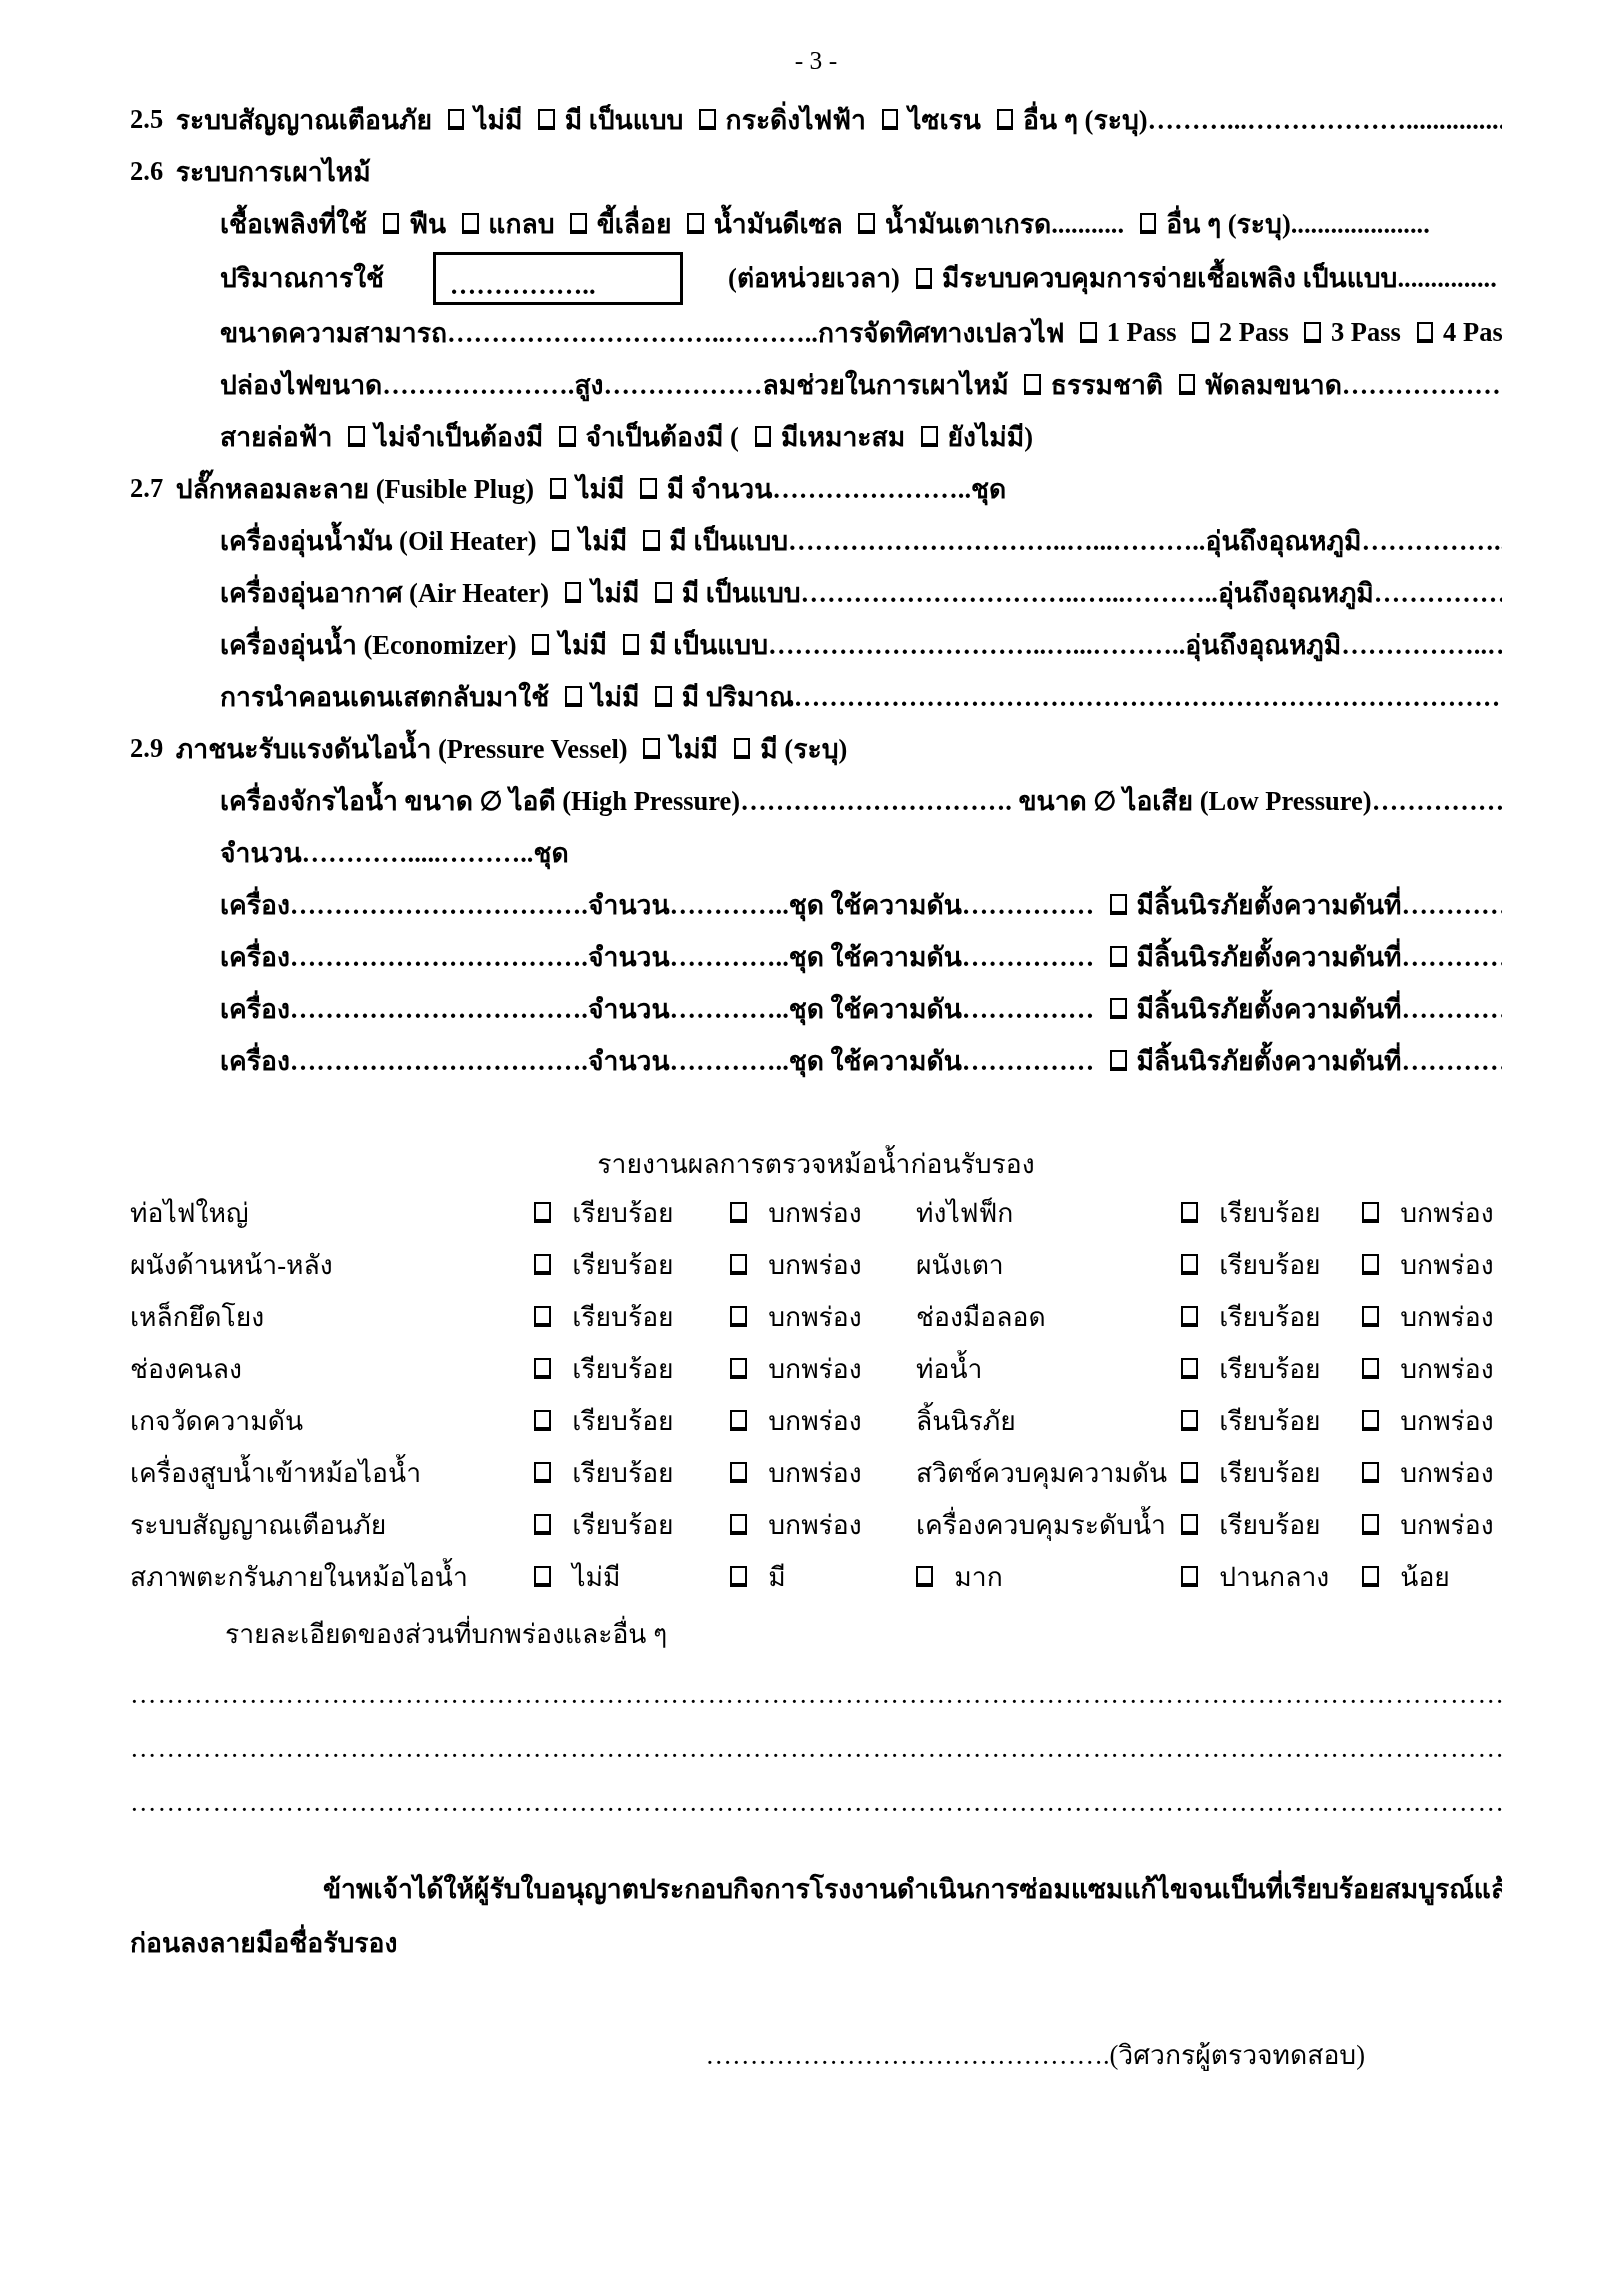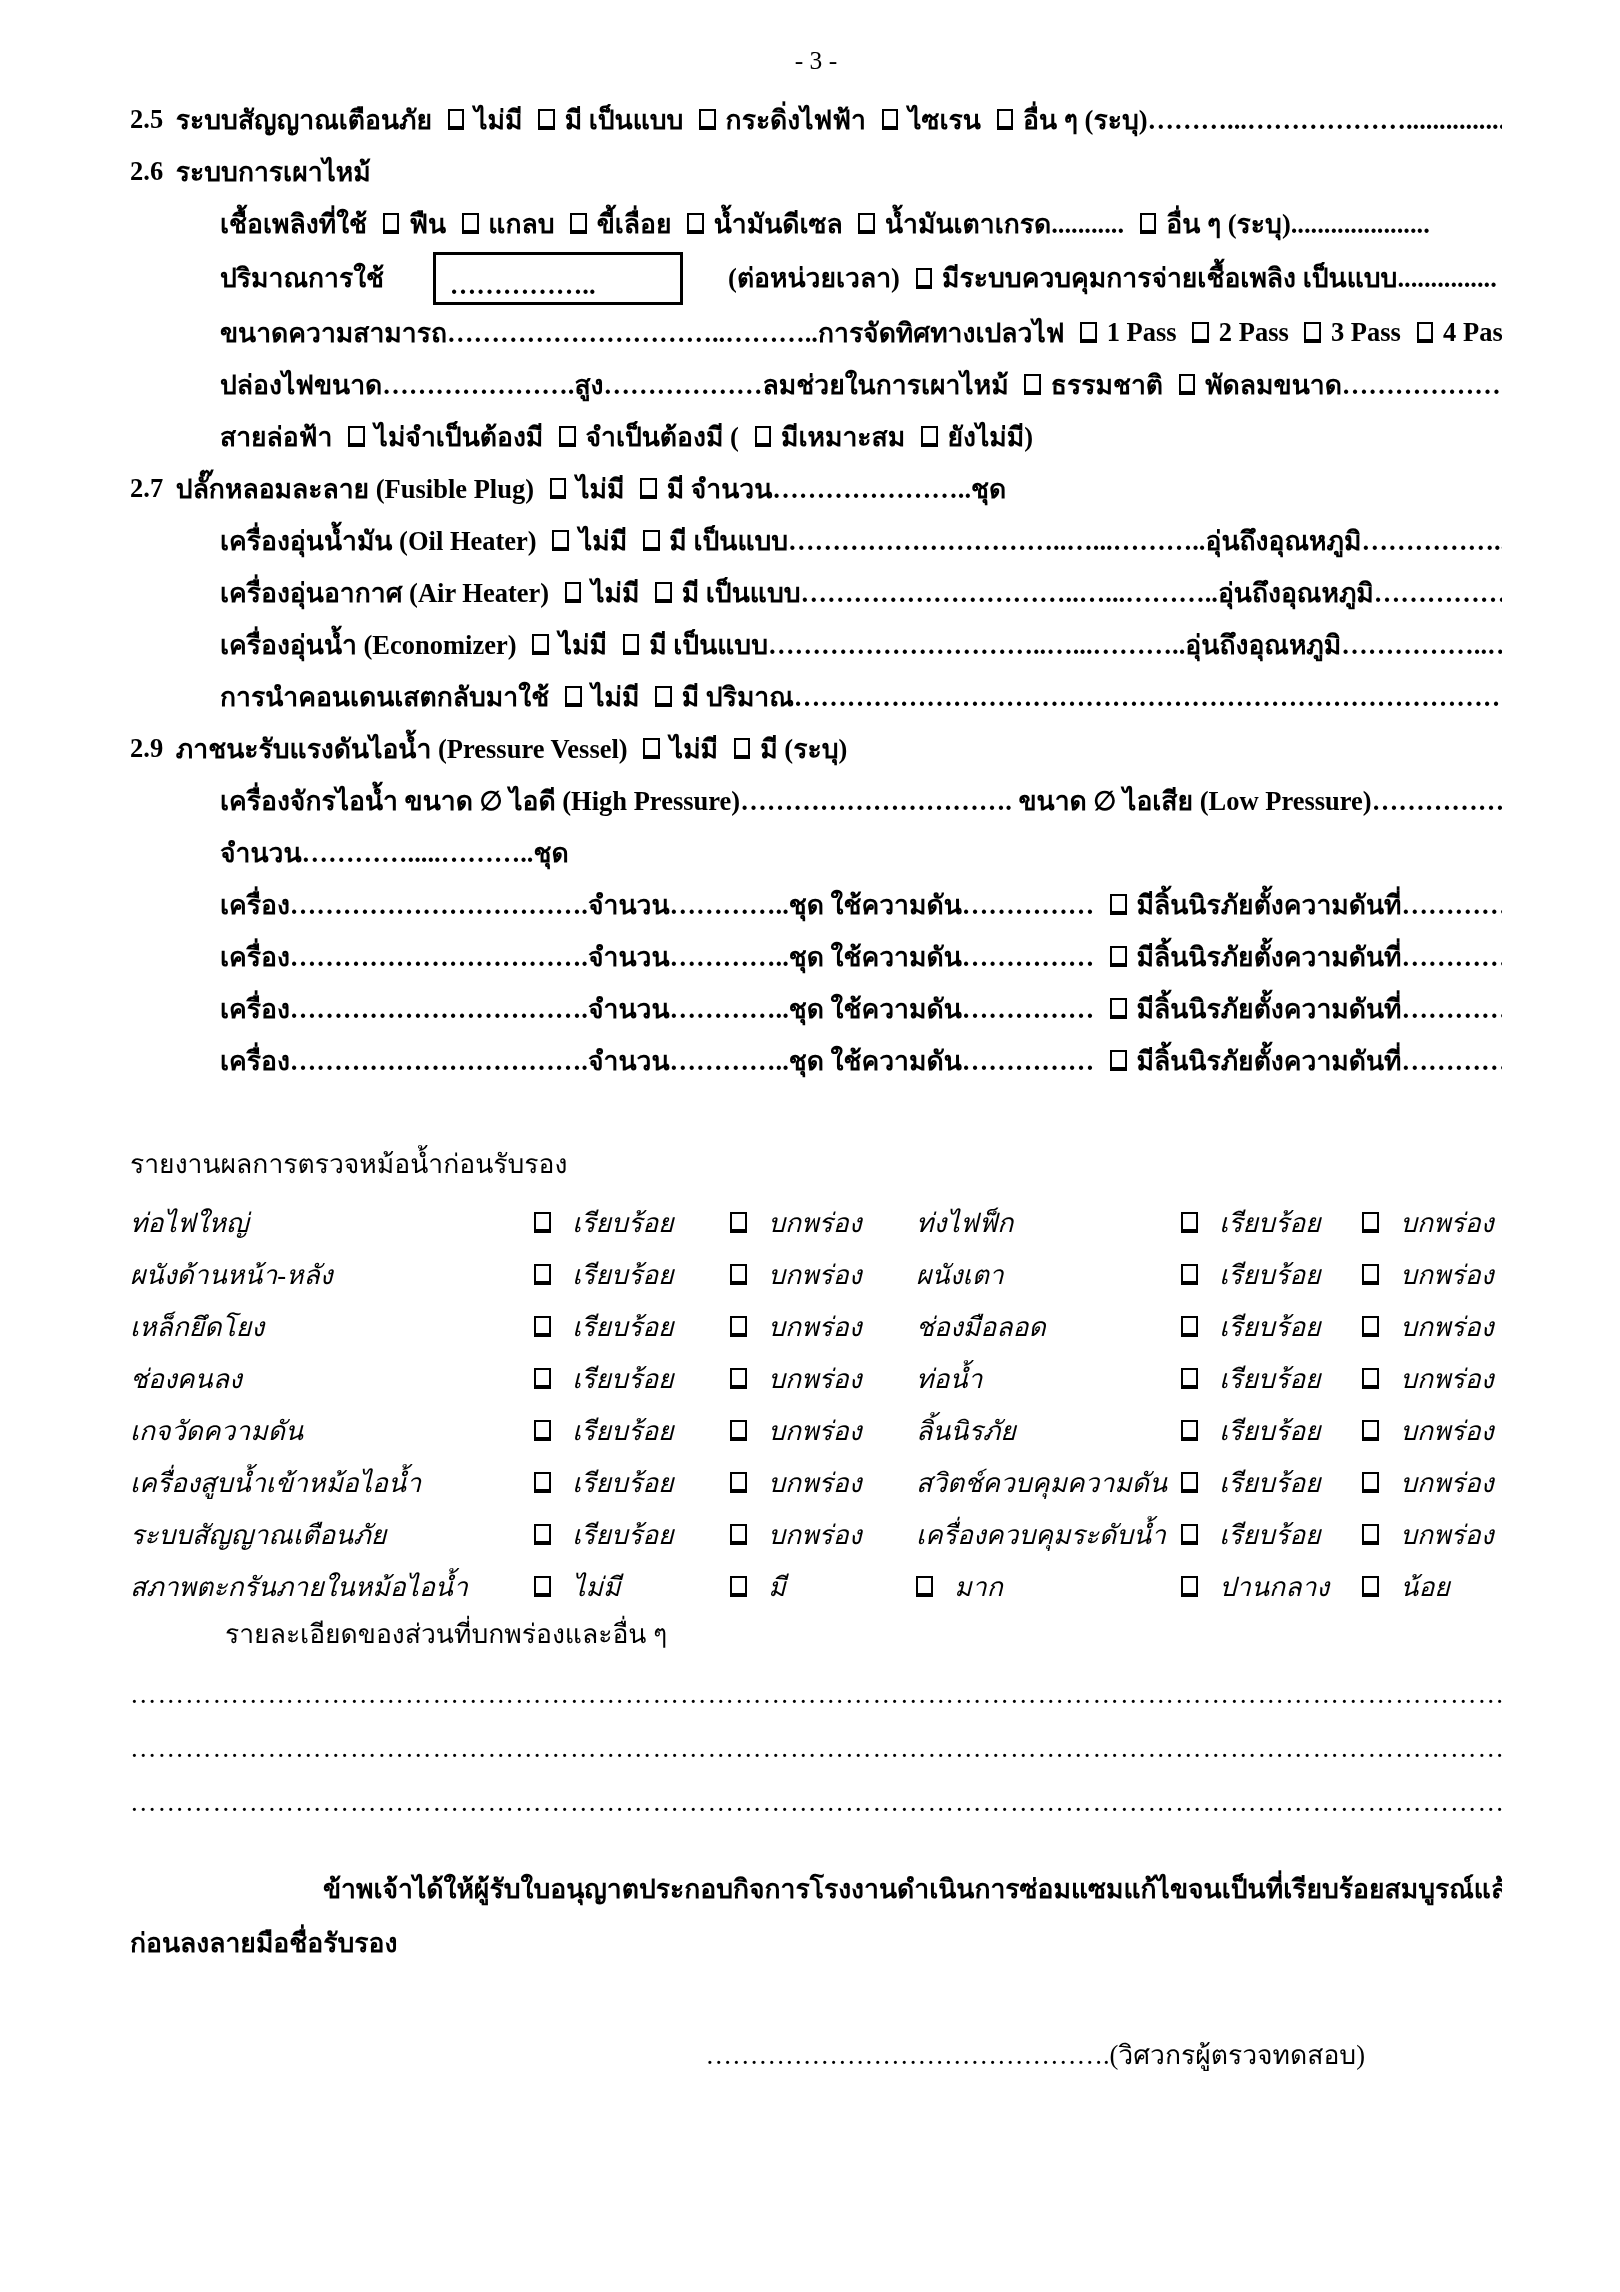--- a/index.html
+++ b/index.html
@@ -51,31 +51,31 @@
     border:3.9px solid #000;
     box-sizing:border-box;
     margin:0 45px 0 49px;
     display:flex;
     align-items:flex-end;
     padding:0 0 1px 13.7px;
     overflow:hidden;
   }
   
   .report-title{
+    text-align:center;
     height:52px;line-height:52px;
     margin-top:51px;
   }
   #report-table{margin-top:2px;}
   .report-row{
     height:52px;
     display:flex;
-    align-items:flex-end;
+    align-items:flex-start;
     white-space:nowrap;
     overflow:hidden;
-    font-style:italic;
   }
   .rcell{flex:none;display:flex;align-items:center;overflow:hidden;}
   .rcell .cb{margin-left:0;margin-right:11.8px;}
   .c1{width:404px;}
   .c2{width:196px;}
   .c3{width:186px;}
   .c4{width:265px;}
   .c5{width:181px;}
   .c6{flex:1 1 auto;}
   .details-label{

